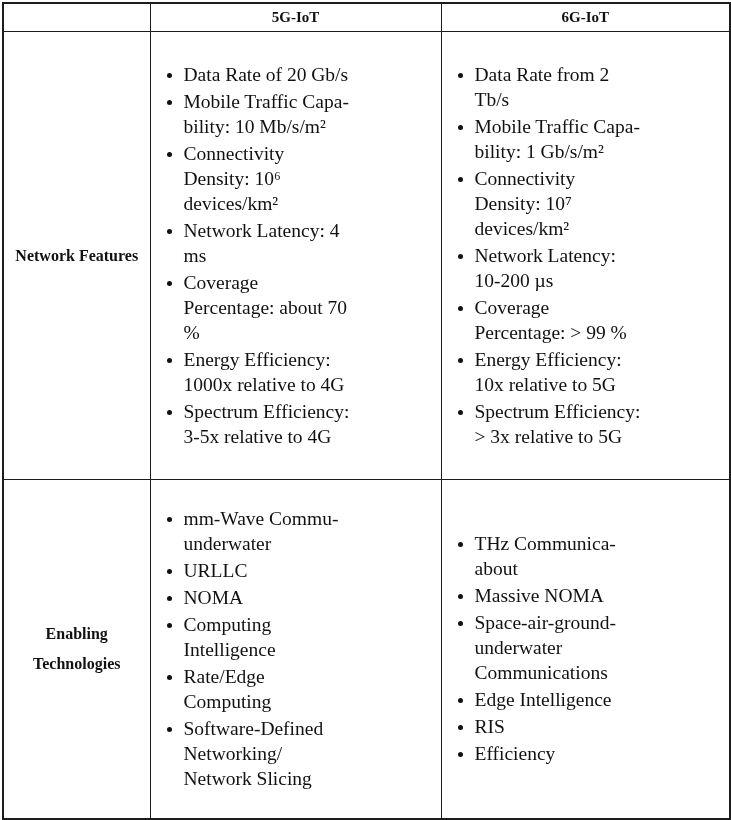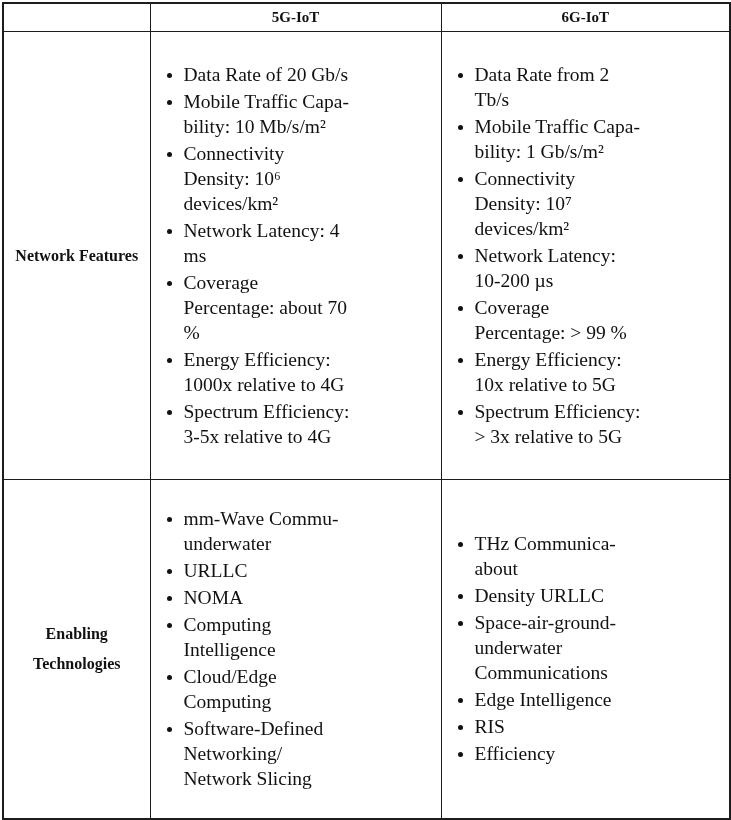--- a/index.html
+++ b/index.html
@@ -129,32 +129,32 @@
     <tr class="r2">
       <th class="rowlabel">Enabling Technologies</th>
       <td class="datacell">
         <ul class="blist">
             <li>mm-Wave Commu-
 underwater</li>
             <li>URLLC</li>
             <li>NOMA</li>
             <li>Computing
 Intelligence</li>
-            <li>Cloud/Edge
+            <li>Rate/Edge
 Computing</li>
             <li>Software-Defined
 Networking/
 Network Slicing</li>
           </ul>
       </td>
       <td class="datacell">
         <ul class="blist">
             <li>THz Communica-
 about</li>
-            <li>Density URLLC</li>
+            <li>Massive NOMA</li>
             <li>Space-air-ground-
 underwater
 Communications</li>
             <li>Edge Intelligence</li>
             <li>RIS</li>
             <li>Efficiency</li>
           </ul>
       </td>
     </tr>
   </tbody>

